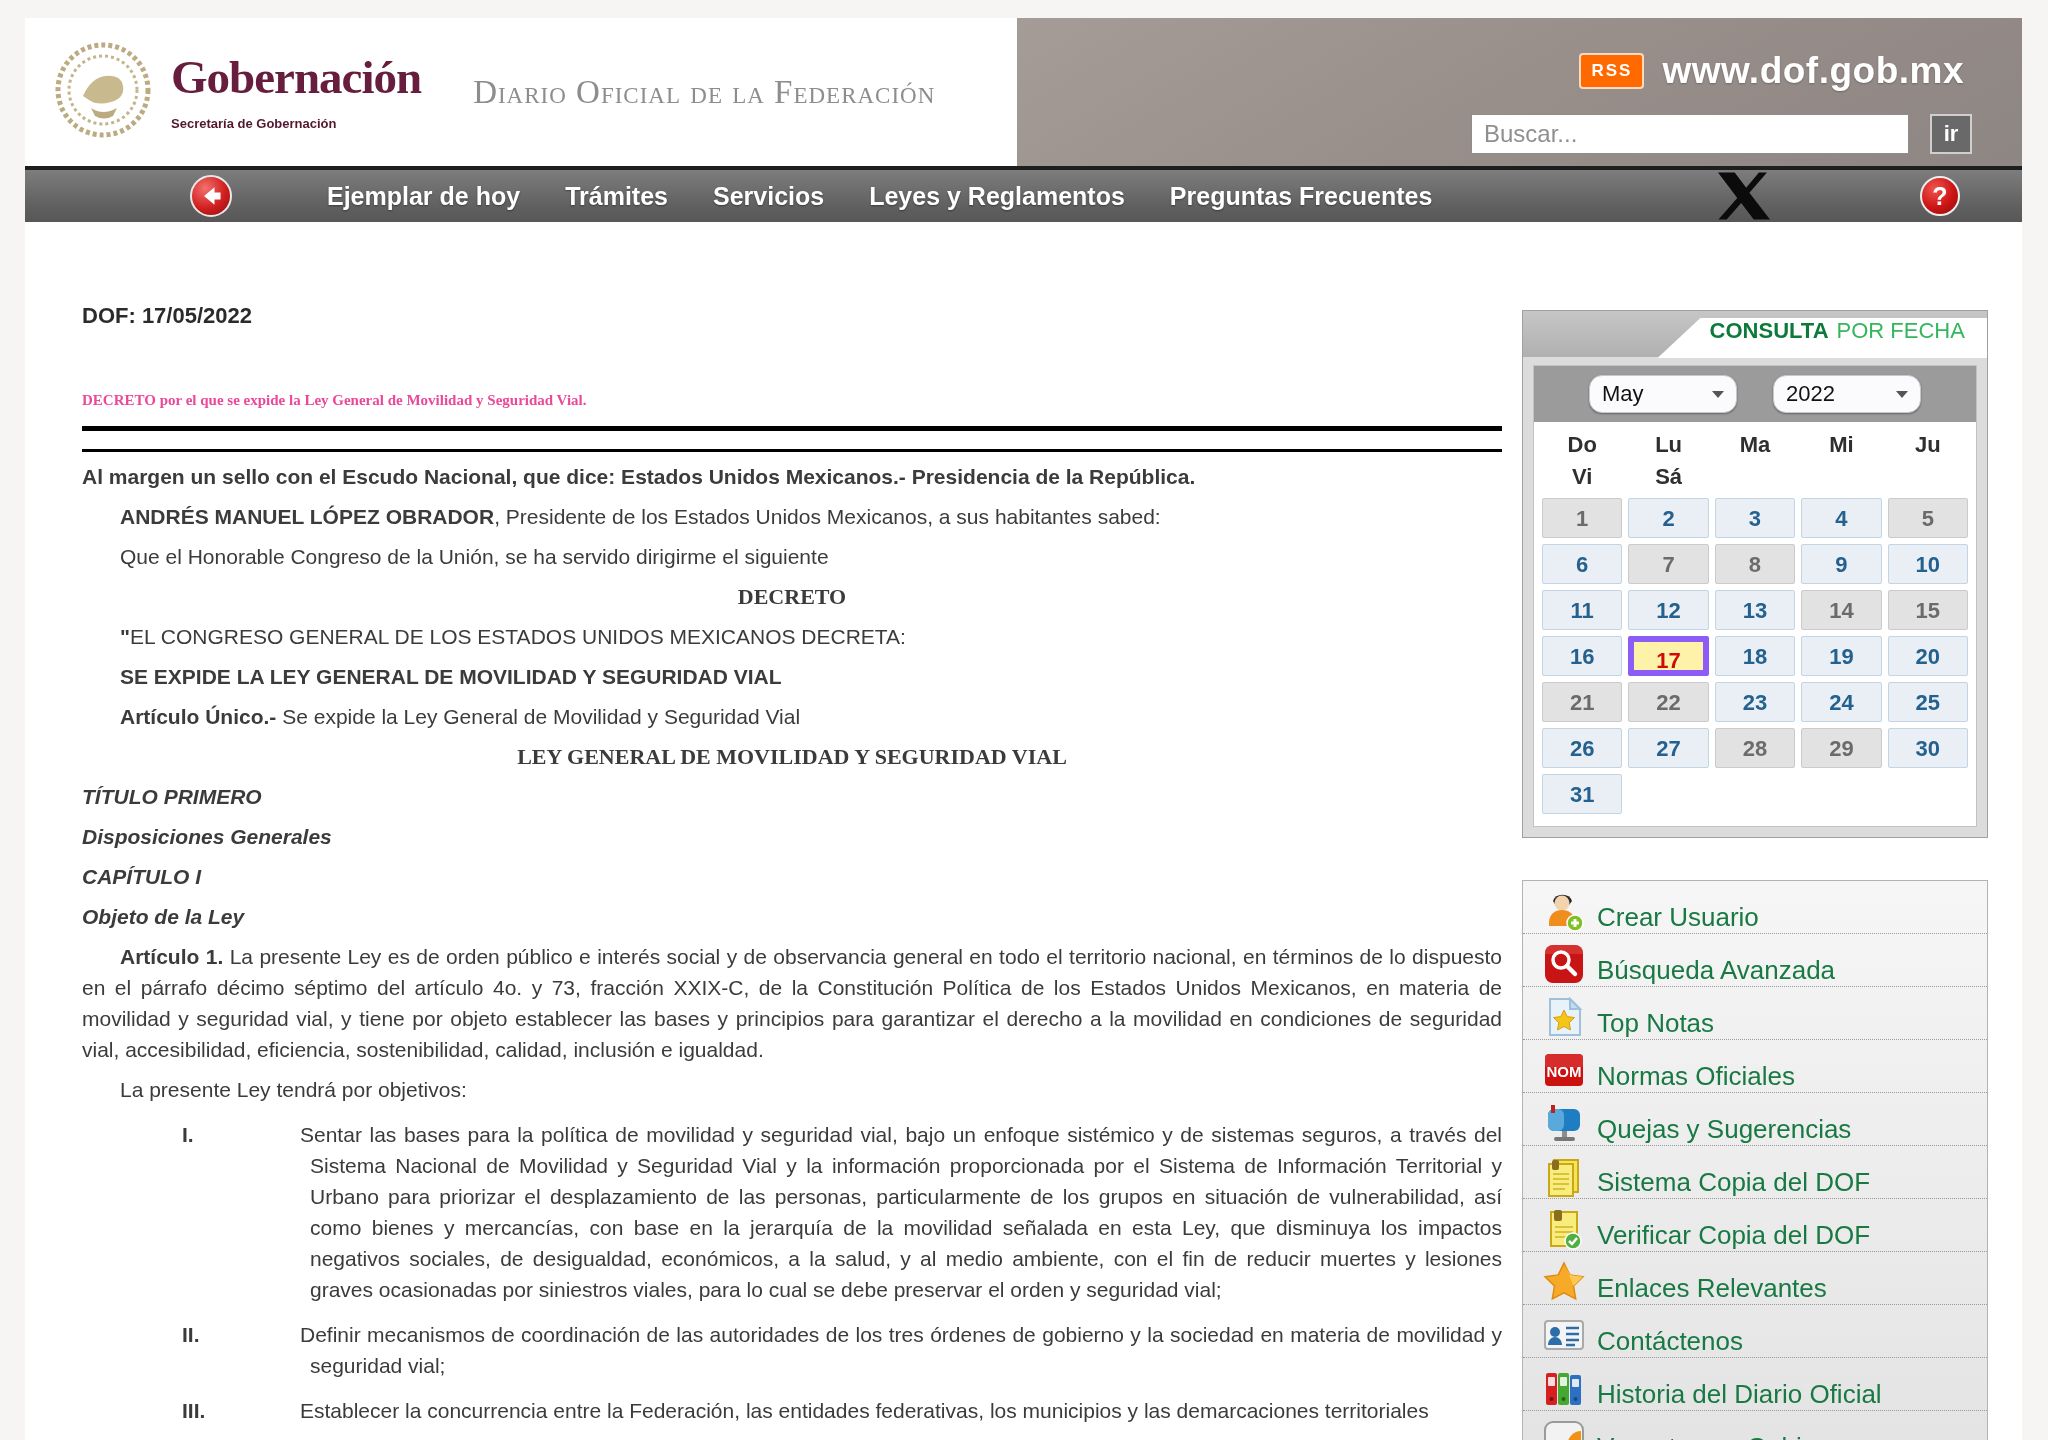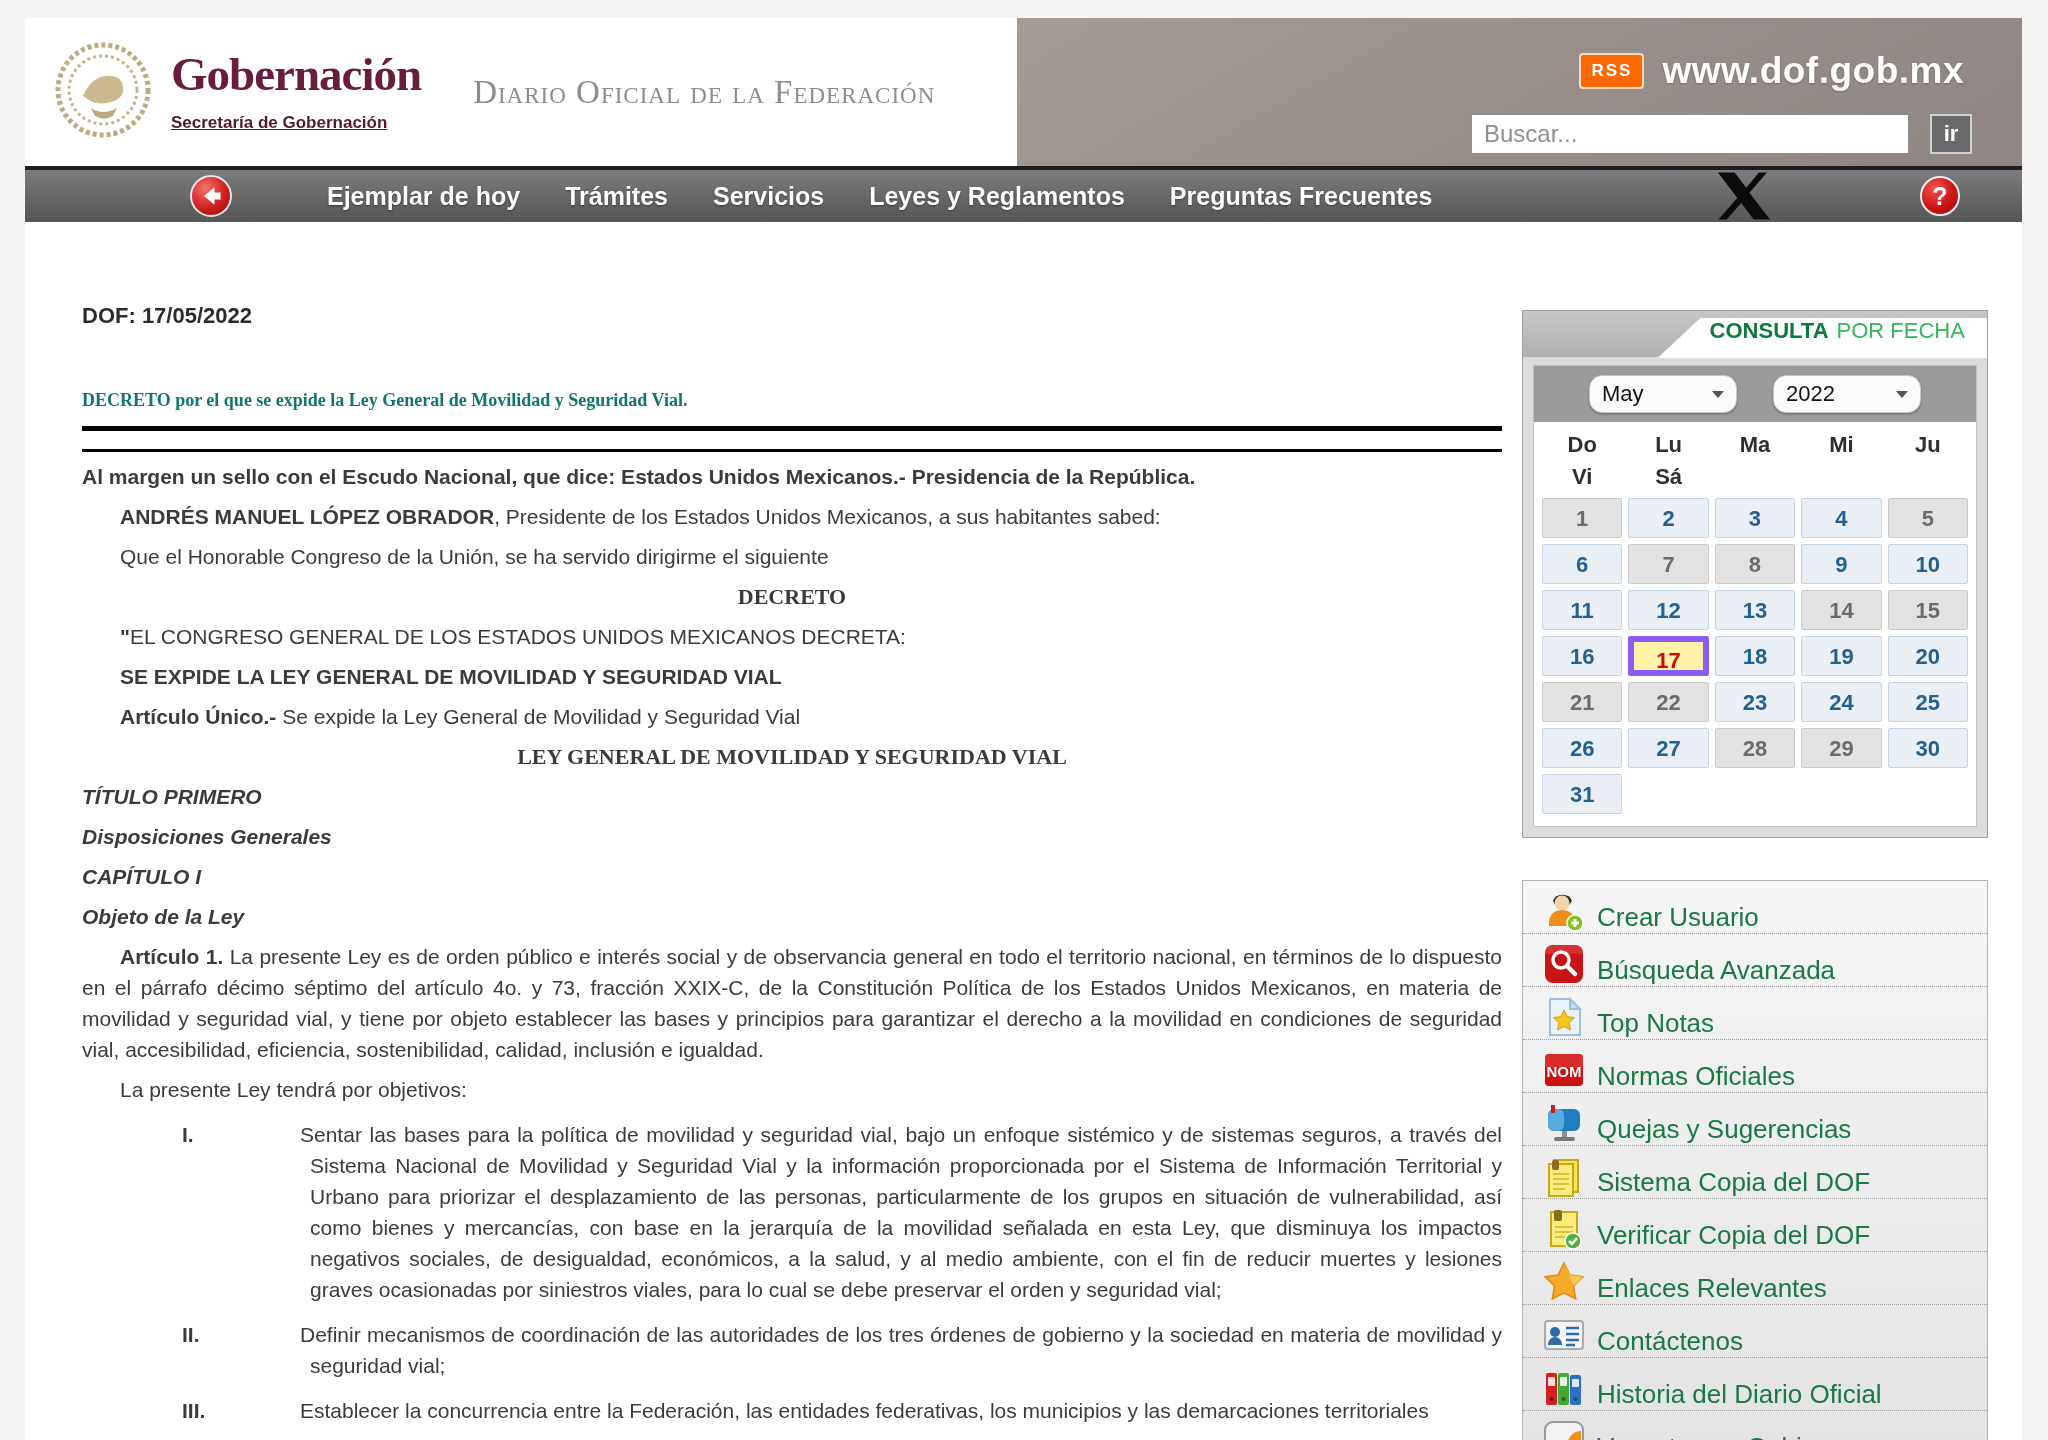--- a/index.html
+++ b/index.html
@@ -9,21 +9,21 @@
     font-family:"Liberation Sans",sans-serif;
     -webkit-font-smoothing:antialiased;
   }
   .page{position:absolute;left:25px;top:18px;width:1997px;height:1422px;background:#fff;overflow:hidden;}
 
   
   .top-header{position:relative;height:148px;display:flex;}
   .logo-box{width:992px;background:#fff;display:flex;align-items:center;padding-left:28px;box-sizing:border-box;}
   .brand-block{margin-left:18px;}
   .brand{font-family:"Liberation Serif",serif;font-weight:bold;font-size:47px;color:#671d3d;line-height:46px;letter-spacing:-1px;}
-  .brand-sub{font-size:17px;font-weight:bold;color:#52182f;margin-top:16px;text-decoration:underline;}
+  .brand-sub{font-size:13px;font-weight:bold;color:#52182f;margin-top:16px;}
   .masthead{margin-left:52px;font-family:"Liberation Serif",serif;font-variant:small-caps;font-size:33px;color:#8d8d8d;letter-spacing:1px;}
   .right-box{flex:1;position:relative;background:linear-gradient(150deg,#a59c98 0%,#998f8b 45%,#8e8683 100%);}
   .rss-row{position:absolute;top:32px;right:58px;display:flex;align-items:center;gap:18px;}
   .rss-badge{background:#ff6a00;border:2px solid #ffd9bd;border-radius:4px;color:#fff;font-weight:bold;font-size:17px;letter-spacing:2px;padding:6px 10px;}
   .site-url{color:#fff;font-weight:bold;font-size:37px;letter-spacing:0.5px;text-shadow:0 1px 2px rgba(0,0,0,.25);}
   .search-row{position:absolute;top:96px;right:50px;display:flex;align-items:flex-end;gap:21px;}
   .search-input{width:412px;height:38px;border:1px solid #8d8d8d;font-size:24px;padding:0 12px;color:#444;outline:none;background:#fff;}
   .search-input::placeholder{color:#8f8f8f;}
   .go-btn{width:42px;height:40px;background:#696969;border:2px solid #cfcfcf;color:#fff;font-size:22px;font-weight:bold;display:flex;align-items:center;justify-content:center;cursor:pointer;}
 
@@ -36,21 +36,21 @@
   .nav-link{color:#fff;font-weight:bold;font-size:25px;text-shadow:0 1px 2px rgba(0,0,0,.4);cursor:pointer;white-space:nowrap;}
   .x-icon{margin-left:auto;cursor:pointer;display:flex;align-items:center;}
   .help-btn{margin-left:150px;margin-right:62px;width:40px;height:40px;border-radius:50%;
     background:radial-gradient(circle at 35% 30%,#ef5550,#cc1414 55%,#8f0d0d);
     border:2px solid #eee;color:#fff;font-weight:bold;font-size:25px;display:flex;align-items:center;justify-content:center;cursor:pointer;box-sizing:border-box;}
 
   
   .main{position:relative;background:#fff;height:1218px;}
   .doc{padding:78px 0 0 57px;width:1420px;color:#3b3b3b;font-size:21px;line-height:31px;}
   .doc-date{font-size:22px;font-weight:bold;color:#2b2b2b;margin-bottom:54px;}
-  .doc-title{font-family:"Liberation Serif",serif;font-weight:bold;font-size:18px;color:#0f766e;margin:0 0 10px;}
+  .doc-title{font-family:"Liberation Serif",serif;font-weight:bold;font-size:15px;color:#ec4899;margin:0 0 10px;}
   .rule-thick{height:5px;background:#000;}
   .rule-thin{height:3px;background:#000;margin-top:18px;margin-bottom:6px;}
   .doc p{margin:9px 0;text-align:justify;}
   p.flush{font-weight:bold;}
   p.indent{text-indent:38px;}
   p.justify{text-indent:38px;text-align:justify;}
   p.center-serif{text-align:center;font-family:"Liberation Serif",serif;font-weight:bold;font-size:22px;text-indent:0;}
   p.center-bold{font-weight:bold;text-indent:0;font-style:italic;}
   .lead-bold{font-weight:bold;}
   .li{position:relative;padding-left:228px;text-align:justify;margin:14px 0;text-indent:-10px;}

